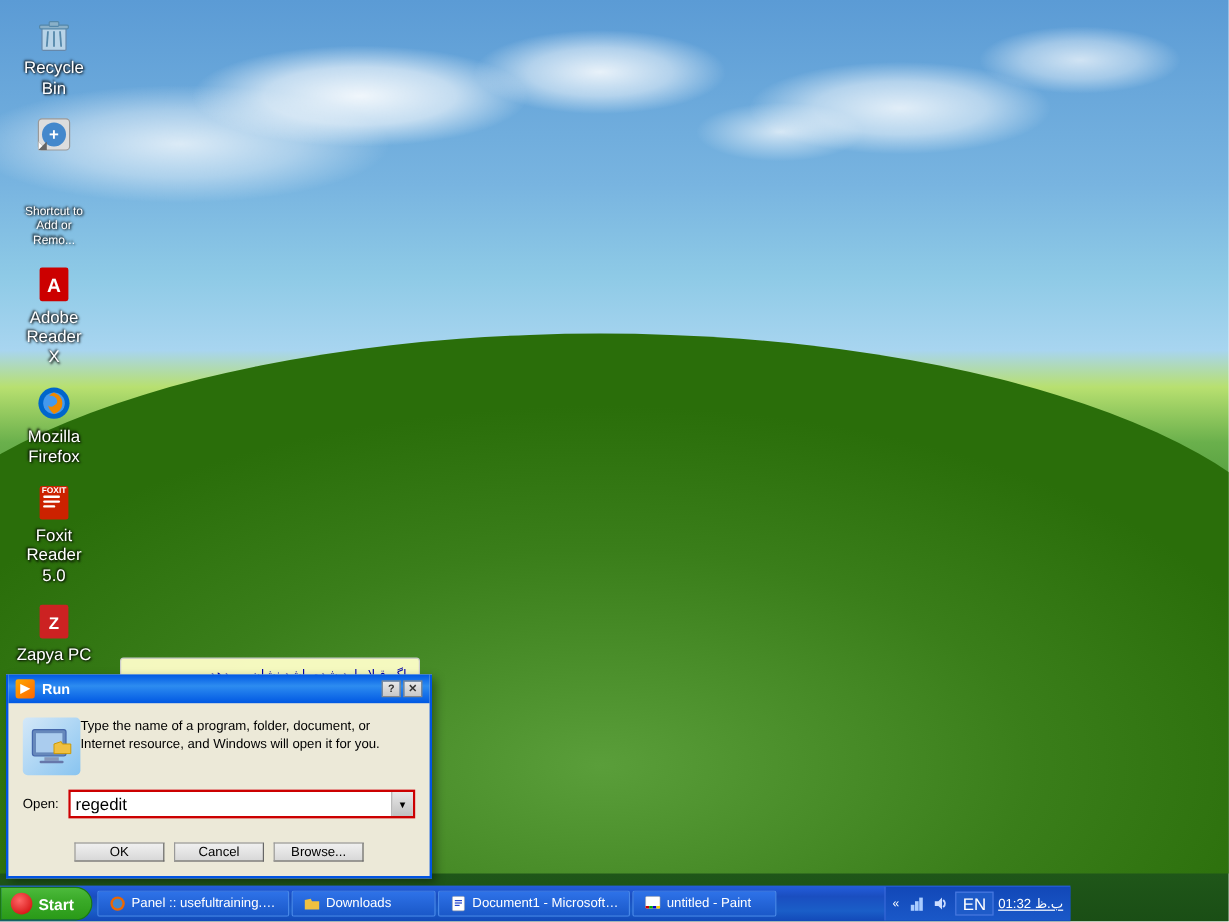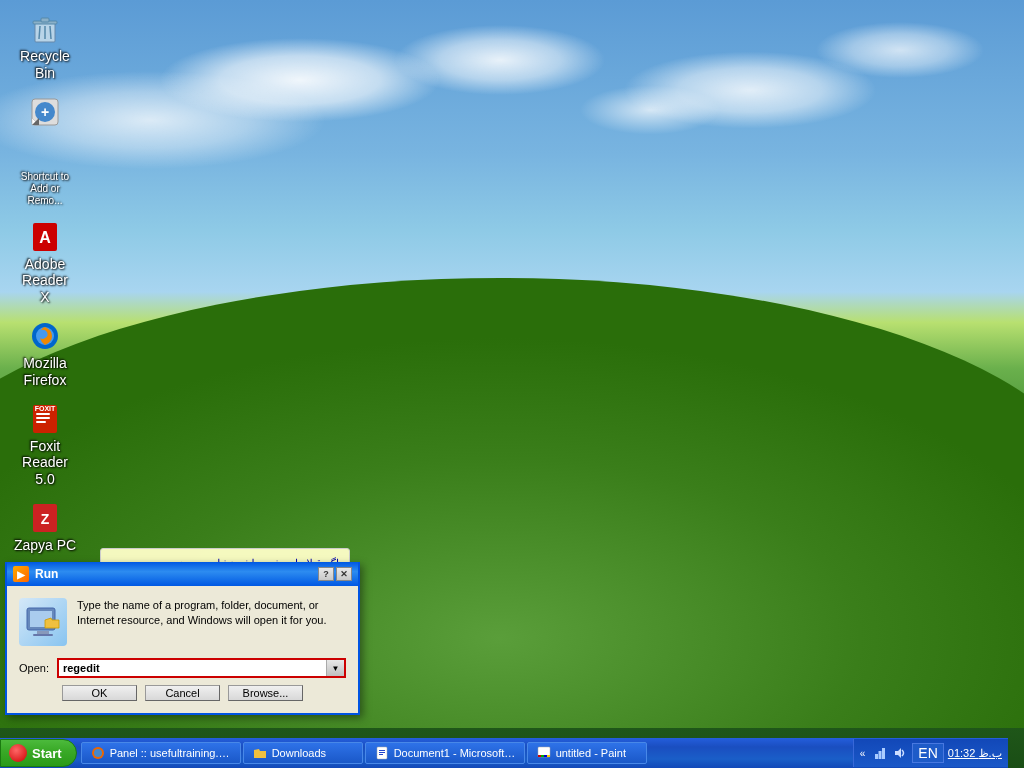--- a/index.html
+++ b/index.html
@@ -184,21 +184,20 @@
       color: #333;
     }
 
     .dialog-body {
       padding: 12px;
     }
 
     .dialog-content-row {
       display: flex;
       align-items: flex-start;
-      gap: 10px;
       margin-bottom: 12px;
     }
 
     .dialog-run-icon {
       width: 48px;
       height: 48px;
       flex-shrink: 0;
       background: linear-gradient(135deg, #d4e8f8, #88c4f0);
       border-radius: 4px;
       display: flex;
@@ -211,43 +210,42 @@
       font-size: 11px;
       color: #000;
       line-height: 1.4;
       flex: 1;
     }
 
     .dialog-open-row {
       display: flex;
       align-items: center;
       gap: 8px;
-      margin-bottom: 7px;
+      margin-bottom: 20px;
     }
 
     .dialog-open-label {
       font-size: 11px;
       white-space: nowrap;
     }
 
     .dialog-input-combo {
       display: flex;
       flex: 1;
       border: 2px solid #c00;
       background: white;
     }
 
     .dialog-input {
       flex: 1;
       border: none;
       outline: none;
-      font-size: 11px;
+      font-size: 14px;
       padding: 2px 4px;
       font-family: 'Tahoma', sans-serif;
-      font-weight: bold;
     }
 
     .dialog-dropdown-btn {
       width: 18px;
       background: linear-gradient(180deg, #e8e8e8, #c0c0c0);
       border-left: 1px solid #aaa;
       display: flex;
       align-items: center;
       justify-content: center;
       cursor: pointer;
@@ -273,21 +271,21 @@
       display: flex;
       align-items: center;
       justify-content: center;
     }
 
     
     #taskbar {
       position: absolute;
       bottom: 0;
       left: 0;
-      width: 1008px;
+      width: 892px;
       height: 30px;
       background: linear-gradient(180deg, #245edc 0%, #1a4ec0 30%, #1a5ec8 70%, #1248b8 100%);
       display: flex;
       align-items: center;
       z-index: 100;
     }
 
     .start-btn {
       height: 28px;
       background: linear-gradient(180deg, #4cba3c 0%, #3aaa28 40%, #2a9a18 100%);

